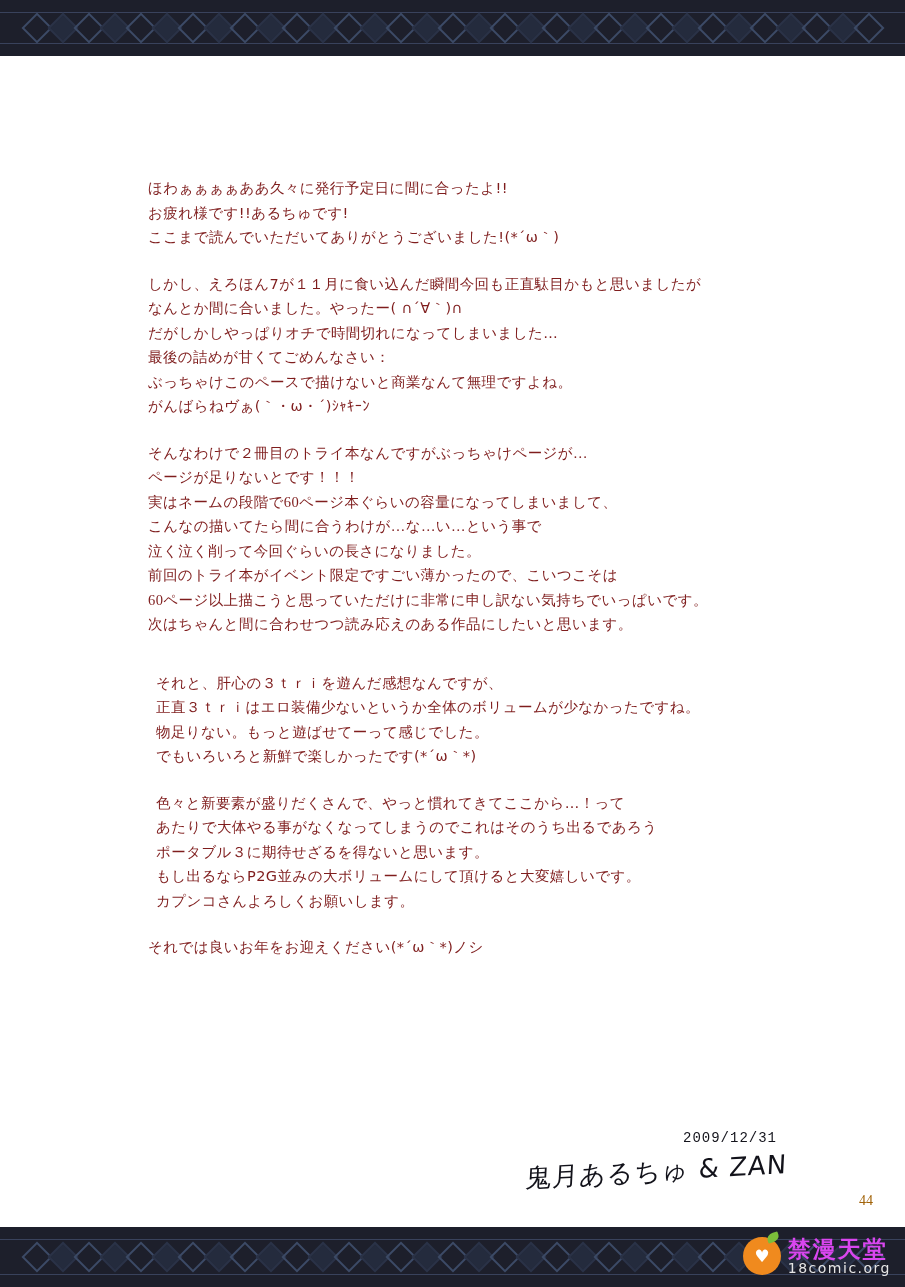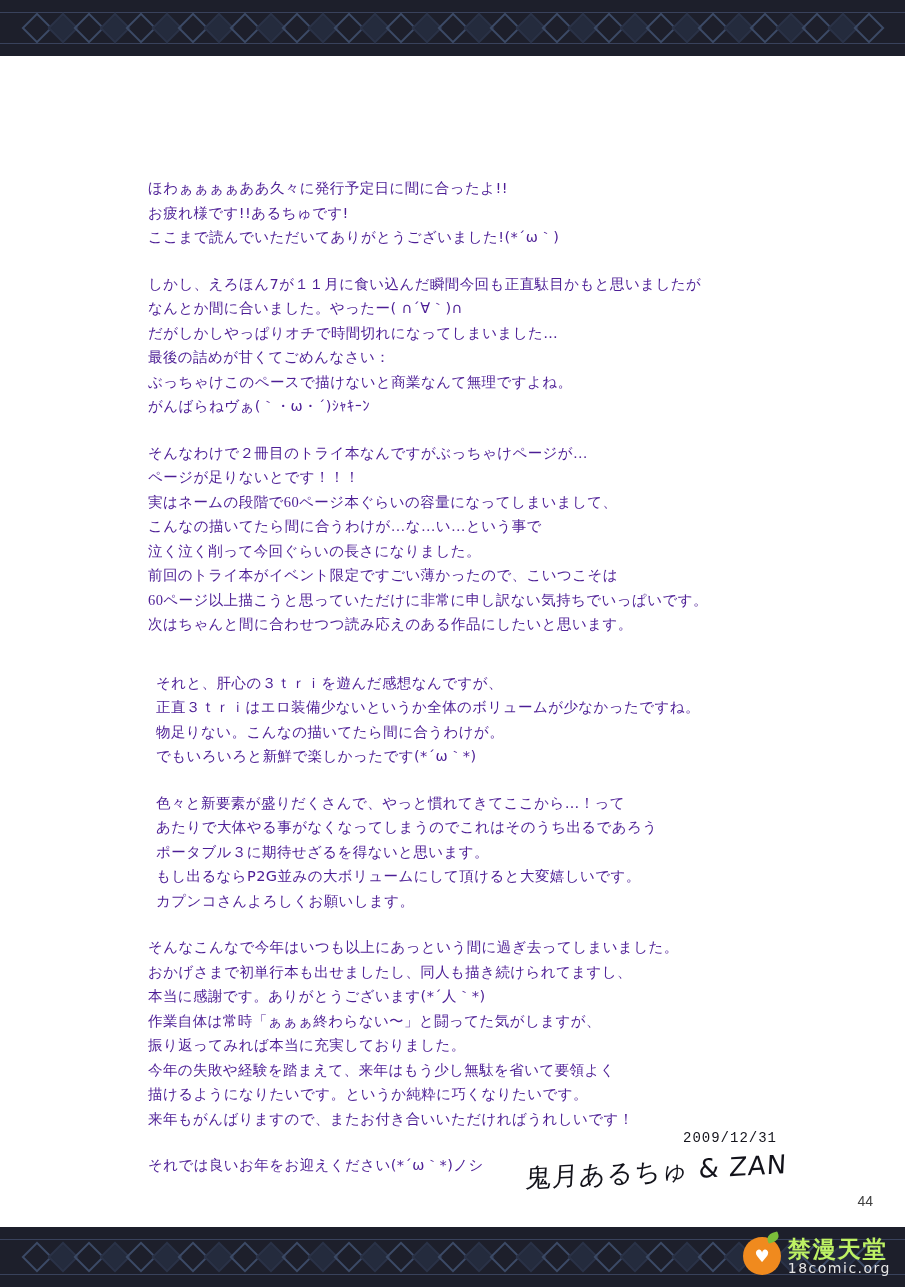--- a/index.html
+++ b/index.html
@@ -64,21 +64,21 @@
     left: 0;
     top: 56px;
     width: 905px;
     height: 1171px;
   }
   .text-block {
     position: absolute;
     left: 148px;
     top: 120px;
     width: 700px;
-    color: #4c1d95;
+    color: #7f1d1d;
     font-size: 14.5px;
     line-height: 24.5px;
     letter-spacing: 0.4px;
     font-family: "DejaVu Sans", "Liberation Sans", sans-serif;
   }
   .para {
     margin: 0 0 22px 0;
     white-space: pre-wrap;
   }
   .para.indent {
@@ -106,22 +106,22 @@
     font-family: "DejaVu Sans", "Liberation Sans", sans-serif;
     transform: rotate(-3deg) skewX(-6deg);
     letter-spacing: 1px;
     white-space: nowrap;
   }
   .page-number {
     position: absolute;
     right: 32px;
     top: 1137px;
     font-size: 14px;
-    color: #404040;
-    font-family: Liberation Sans, sans-serif;
+    color: #a16207;
+    font-family: Liberation Serif, serif;
   }
 
   
   .watermark {
     position: absolute;
     right: 14px;
     bottom: 6px;
     display: flex;
     align-items: center;
     gap: 7px;
@@ -151,21 +151,21 @@
     background: #7bbf3a;
     border-radius: 60% 10% 60% 10%;
     transform: rotate(-18deg);
   }
   .wm-text {
     display: flex;
     flex-direction: column;
     line-height: 1.05;
   }
   .wm-title {
-    color: #bef264;
+    color: #d946ef;
     font-size: 23px;
     letter-spacing: 2px;
     font-family: "DejaVu Sans", "Liberation Sans", sans-serif;
     font-weight: bold;
   }
   .wm-sub {
     color: #e5e5e5;
     font-size: 14px;
     letter-spacing: 1.5px;
     text-align: right;
@@ -231,35 +231,27 @@
       <p class="para gap-lg">そんなわけで２冊目のトライ本なんですがぶっちゃけページが…
 ページが足りないとです！！！
 実はネームの段階で60ページ本ぐらいの容量になってしまいまして、
 こんなの描いてたら間に合うわけが…な…い…という事で
 泣く泣く削って今回ぐらいの長さになりました。
 前回のトライ本がイベント限定ですごい薄かったので、こいつこそは
 60ページ以上描こうと思っていただけに非常に申し訳ない気持ちでいっぱいです。
 次はちゃんと間に合わせつつ読み応えのある作品にしたいと思います。</p>
       <p class="para indent">それと、肝心の３ｔｒｉを遊んだ感想なんですが、
 正直３ｔｒｉはエロ装備少ないというか全体のボリュームが少なかったですね。
-物足りない。こんなの描いてたら間に合うわけが。
+物足りない。もっと遊ばせてーって感じでした。
 でもいろいろと新鮮で楽しかったです(*´ω｀*)</p>
       <p class="para indent">色々と新要素が盛りだくさんで、やっと慣れてきてここから…！って
 あたりで大体やる事がなくなってしまうのでこれはそのうち出るであろう
 ポータブル３に期待せざるを得ないと思います。
 もし出るならP2G並みの大ボリュームにして頂けると大変嬉しいです。
 カプンコさんよろしくお願いします。</p>
-      <p class="para">そんなこんなで今年はいつも以上にあっという間に過ぎ去ってしまいました。
-おかげさまで初単行本も出せましたし、同人も描き続けられてますし、
-本当に感謝です。ありがとうございます(*´人｀*)
-作業自体は常時「ぁぁぁ終わらない〜」と闘ってた気がしますが、
-振り返ってみれば本当に充実しておりました。
-今年の失敗や経験を踏まえて、来年はもう少し無駄を省いて要領よく
-描けるようになりたいです。というか純粋に巧くなりたいです。
-来年もがんばりますので、またお付き合いいただければうれしいです！</p>
       <p class="para tight">それでは良いお年をお迎えください(*´ω｀*)ノシ</p>
     </div>
 
     <div class="sig-date">2009/12/31</div>
     <div class="signature">鬼月あるちゅ &amp; ZAN</div>
     <div class="page-number">44</div>
   </div>
 
   <div class="band bottom">
     <div class="band-line l1"></div>

